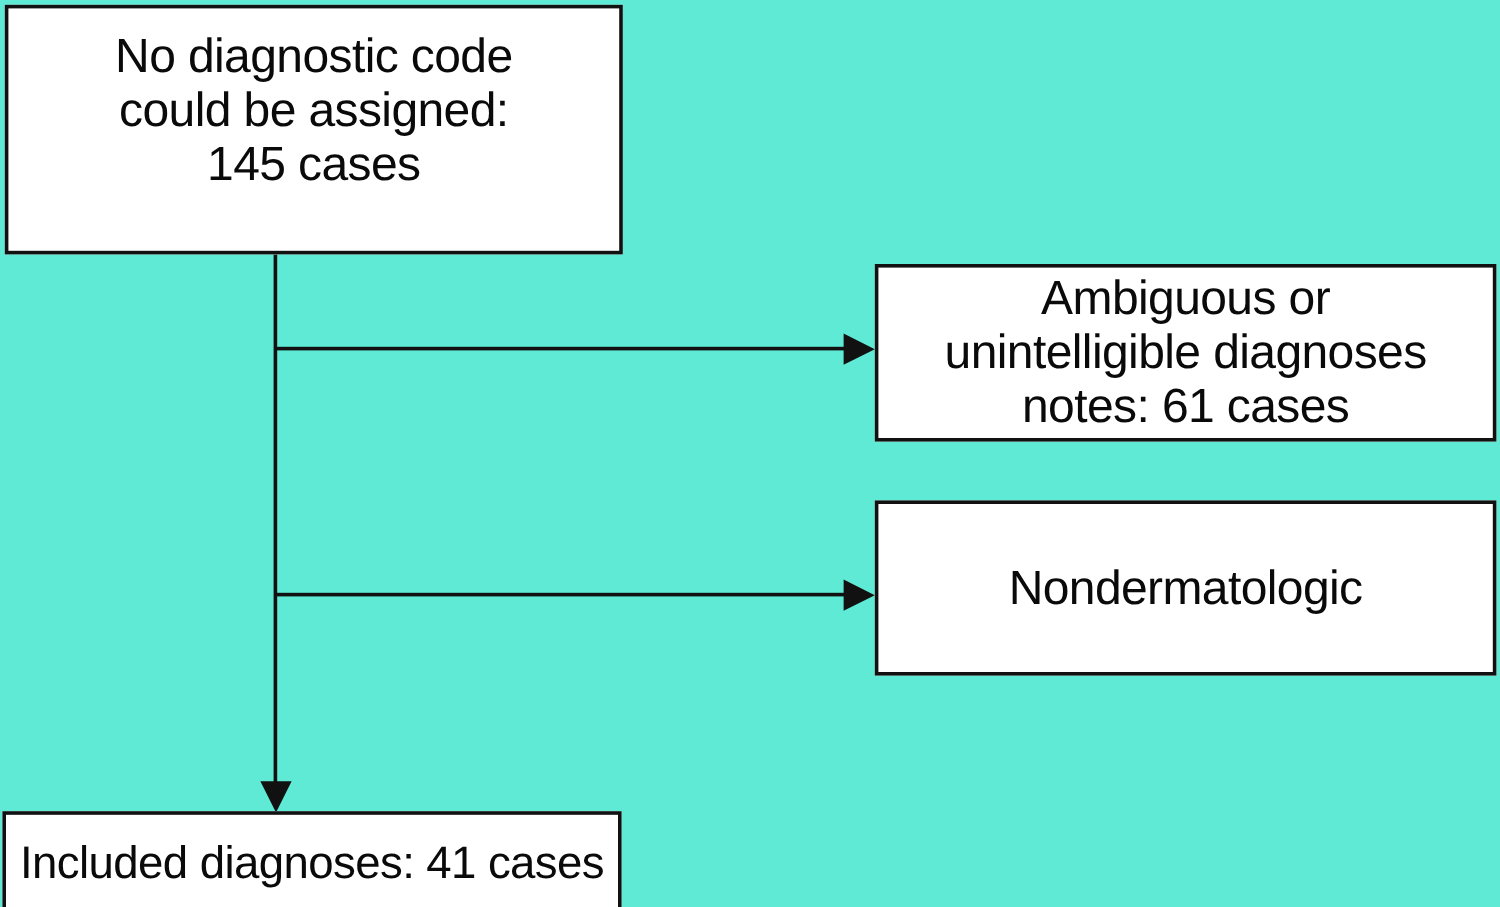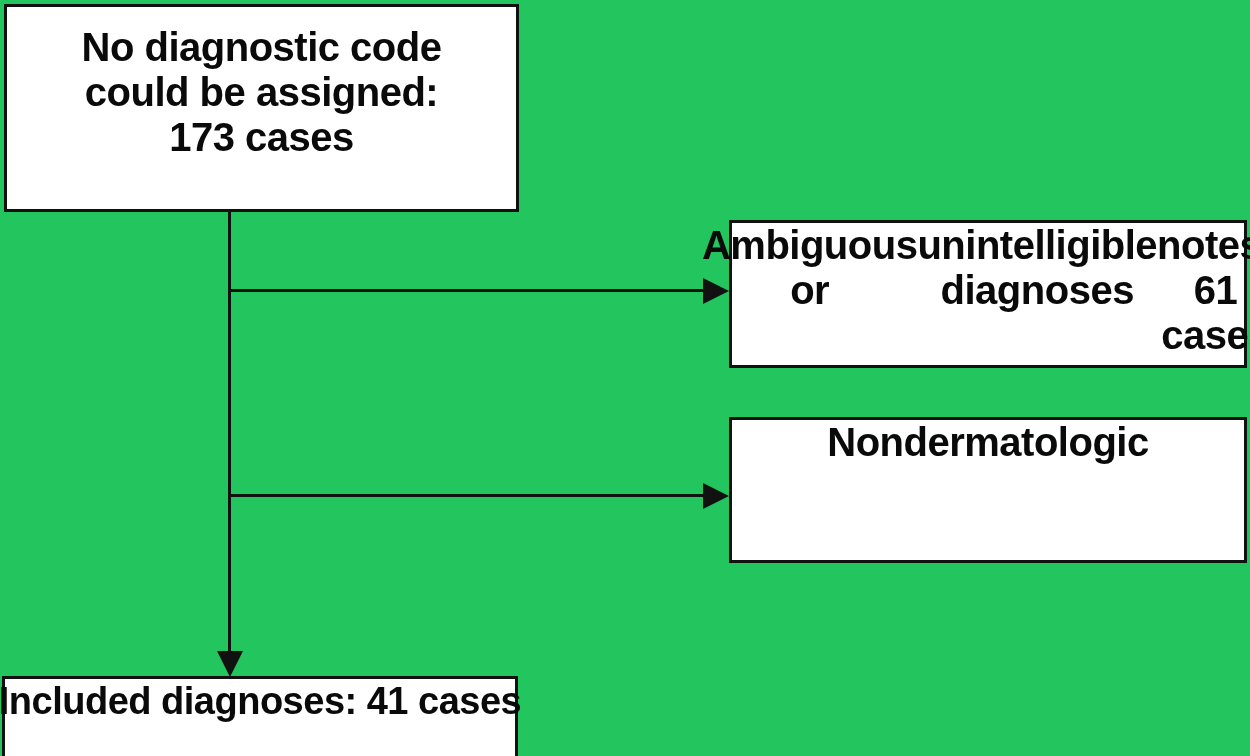--- a/index.html
+++ b/index.html
@@ -4,40 +4,40 @@
 <style>
   html, body {
     margin: 0;
     padding: 0;
     background: #ffffff;
   }
   #figure {
     position: relative;
     width: 1250px;
     height: 756px;
-    background: #22c55e;
+    background: #5eead4;
     font-family: "Liberation Sans", sans-serif;
     color: #0a0a0a;
     overflow: hidden;
-    font-weight: bold;
   }
   .flow-box {
     position: absolute;
     box-sizing: border-box;
     border: 3px solid #111111;
     background: #ffffff;
     text-align: center;
     font-size: 40px;
     line-height: 45px;
     letter-spacing: -0.5px;
   }
   .flow-box.center {
     display: flex;
+    flex-direction: column;
     justify-content: center;
-    align-items: flex-start;
+    align-items: center;
   }
   #box-source {
     left: 4px; top: 4px;
     width: 515px; height: 208px;
     padding-top: 18px;
   }
   #box-ambiguous {
     left: 729px; top: 220px;
     width: 518px; height: 148px;
   }
@@ -93,21 +93,21 @@
   <div class="connector" id="line-vertical"></div>
   <div class="connector" id="line-branch-1"></div>
   <div class="connector" id="line-branch-2"></div>
   <div class="arrowhead right" id="arrow-branch-1"></div>
   <div class="arrowhead right" id="arrow-branch-2"></div>
   <div class="arrowhead down" id="arrow-down"></div>
 
   <div class="flow-box" id="box-source">
     <div>No diagnostic code</div>
     <div>could be assigned:</div>
-    <div>173 cases</div>
+    <div>145 cases</div>
   </div>
 
   <div class="flow-box center" id="box-ambiguous">
     <div>Ambiguous or</div>
     <div>unintelligible diagnoses</div>
     <div>notes: 61 cases</div>
   </div>
 
   <div class="flow-box center" id="box-nondermatologic">
     <div>Nondermatologic</div>

